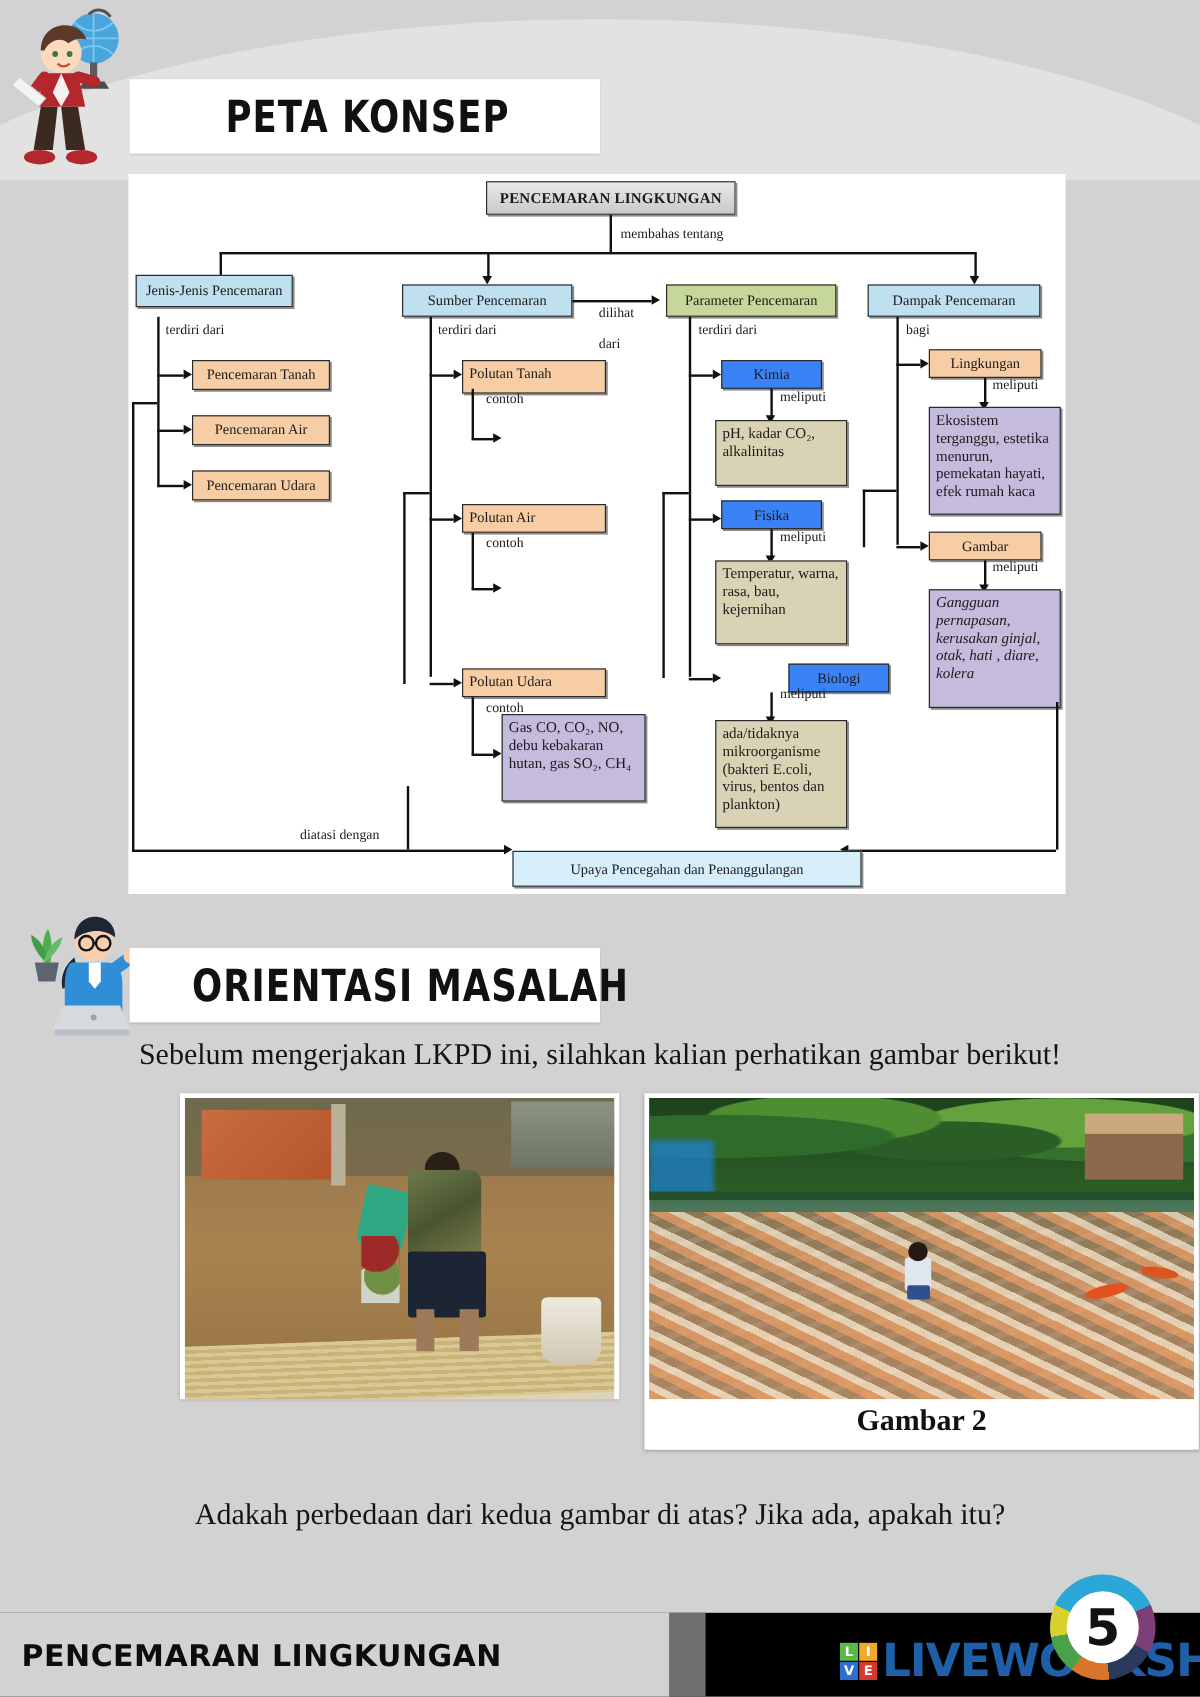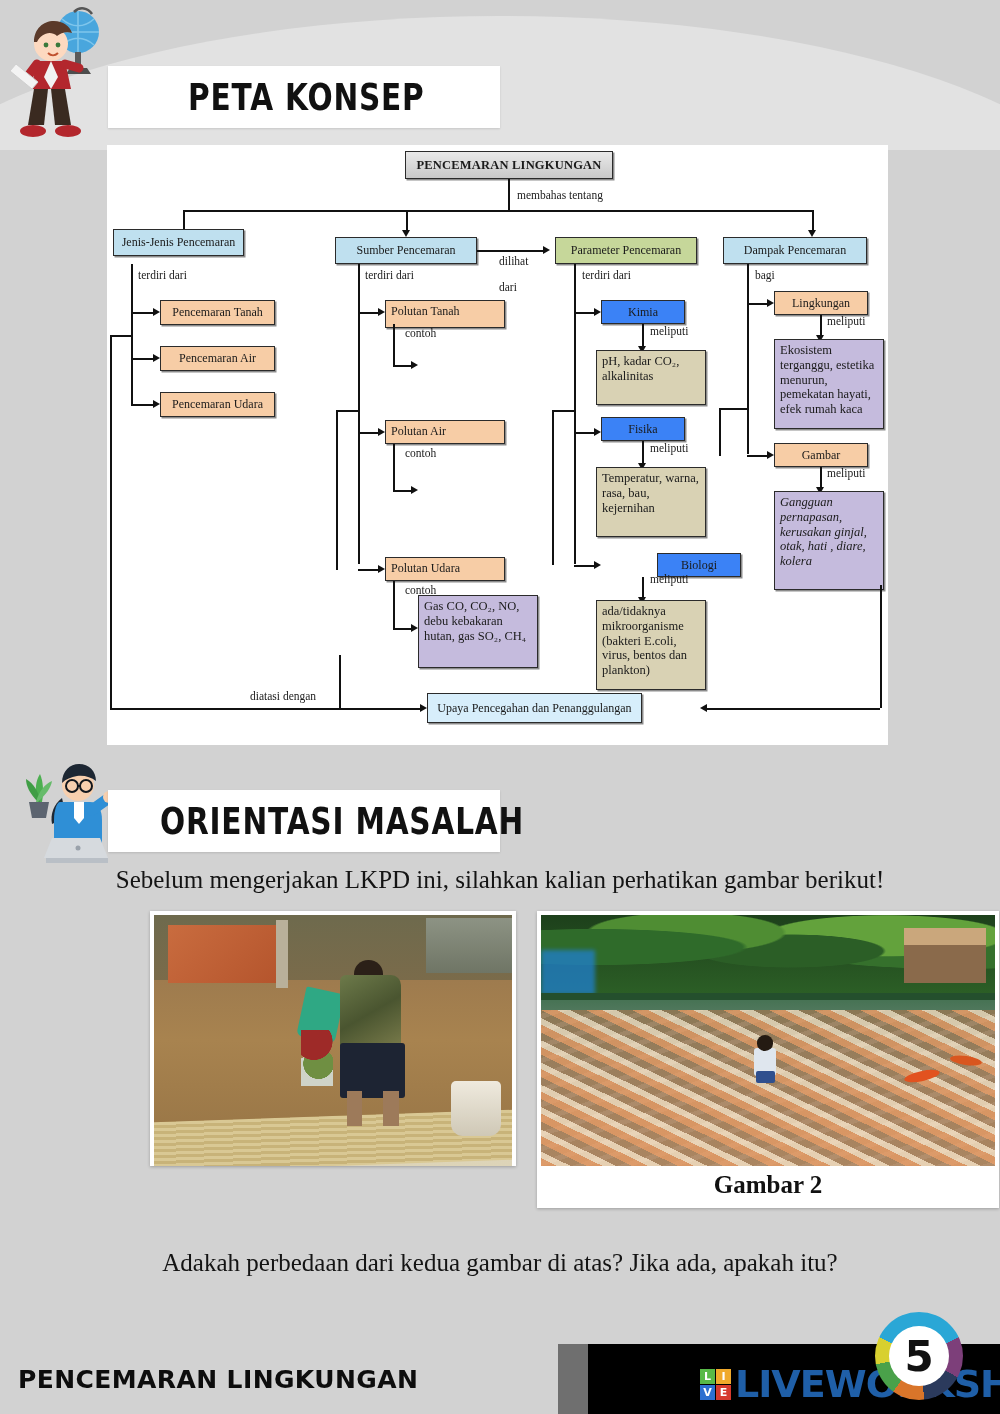--- a/index.html
+++ b/index.html
@@ -366,21 +366,21 @@
   <div class="node center t-orange" style="left:667px; top:298px; width:94px; height:24px;">Gambar</div>
   <div class="ln v" style="left:713px; top:322px; height:22px;"></div>
   <div class="arw down" style="left:709px; top:342px;"></div>
   <span class="lbl" style="left:720px; top:322px;">meliputi</span>
   <div class="node lefttop t-purple" style="left:667px; top:346px; width:110px; height:99px;font-style:italic;">Gangguan pernapasan, kerusakan ginjal, otak, hati , diare, kolera</div>
 
   <div class="ln v" style="left:773px; top:440px; height:123px;"></div>
   <div class="ln h" style="left:600px; top:563px; width:173px;"></div>
   <div class="arw left" style="left:593px; top:559px;"></div>
 
-  <div class="node center t-lightblue" style="left:320px; top:548px; width:215px; height:30px;">Upaya Pencegahan dan Penanggulangan</div>
+  <div class="node center t-lightblue" style="left:320px; top:564px; width:291px; height:30px;">Upaya Pencegahan dan Penanggulangan</div>
 </div>
 
 <div class="mascot" id="mascot-laptop">
   <svg viewBox="0 0 120 120" width="120" height="120">
 
     <path d="M22 50c-4-12-2-22 2-28 3 7 4 17 2 28z" fill="#4caf50"></path>
     <path d="M22 50c-8-8-12-16-12-23 7 4 13 12 14 23z" fill="#3f9d45"></path>
     <path d="M22 50c8-8 13-14 14-21-7 3-13 10-16 21z" fill="#66bb6a"></path>
     <path d="M13 50h20l-3 16H16z" fill="#5c6470"></path>
 

